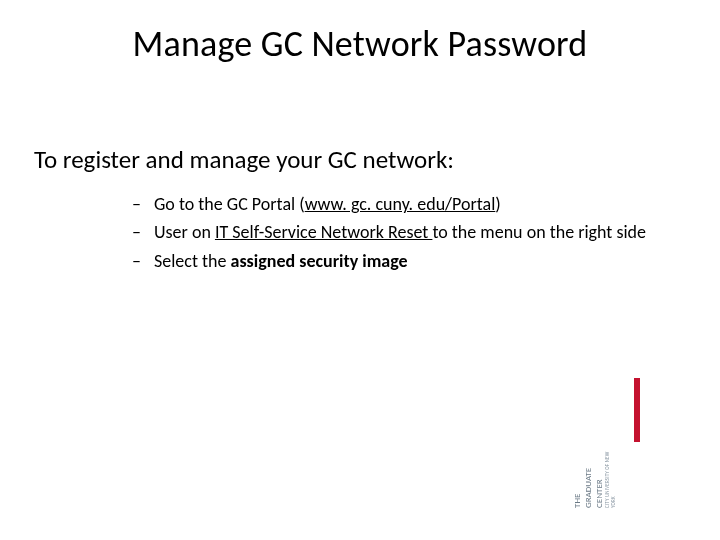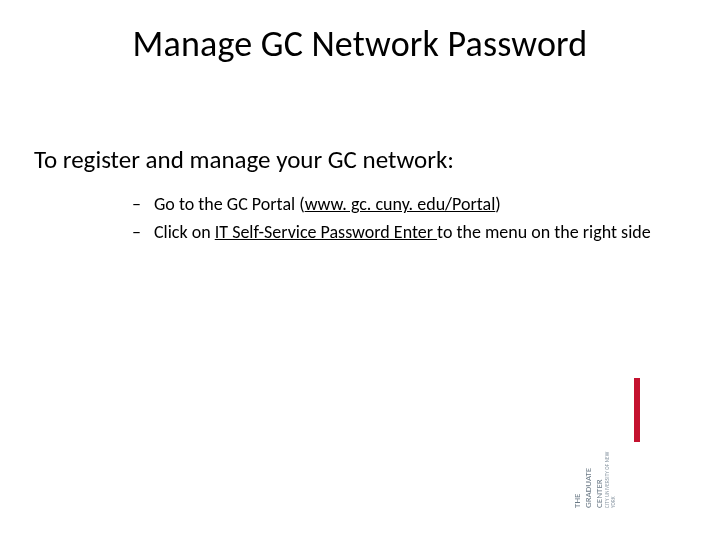--- a/index.html
+++ b/index.html
@@ -85,21 +85,24 @@
 
   <div class="title">Manage GC Network Password</div>
 
   <div class="intro">To register and manage your GC network:</div>
 
   <ul class="bullets">
     <li>
       <span>Go to the GC Portal (</span><span class="u">www. gc. cuny. edu/Portal</span><span>)</span>
     </li>
     <li>
-      <span>Click on </span><span class="u">IT Self-Service Password Enter </span><span>to the menu on the right side</span>
+      <span>User on </span><span class="u">IT Self-Service Network Reset </span><span>to the menu on the right side</span>
+    </li>
+    <li>
+      <span>Select the </span><span class="b">assigned security image</span>
     </li>
   </ul>
 
   <div class="logo">
     <div class="logo-bar"></div>
     <div class="logo-lines">
       <span class="logo-big">THE</span>
       <span class="logo-big">GRADUATE</span>
       <span class="logo-big">CENTER</span>
       <span style="font-size:5px; color:#8a97a3; letter-spacing:0.2px;">CITY UNIVERSITY OF NEW YORK</span>

